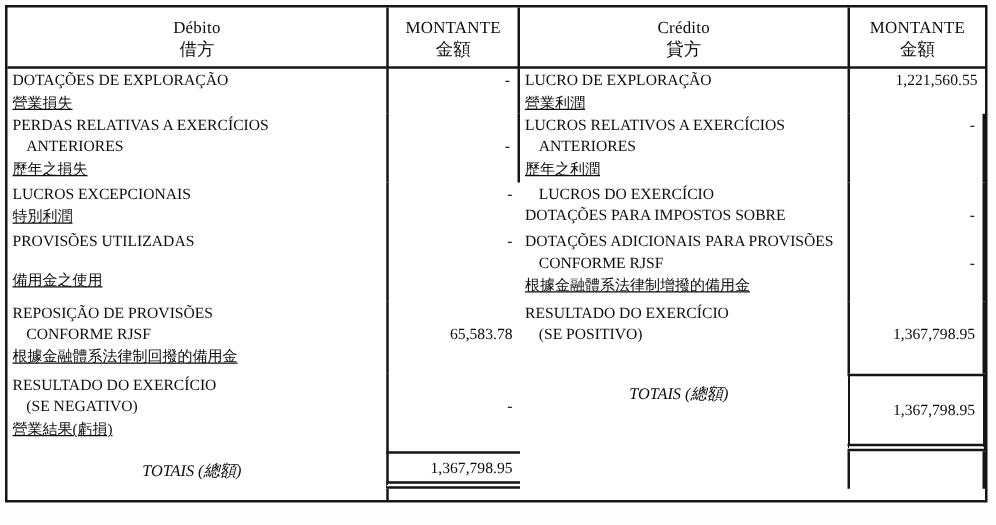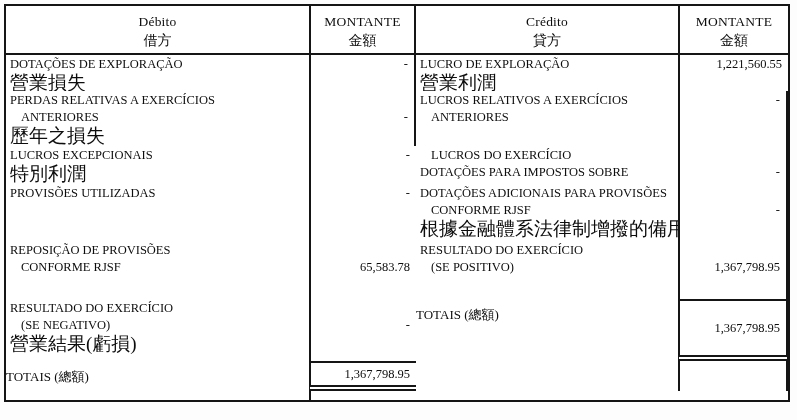--- a/index.html
+++ b/index.html
@@ -29,31 +29,31 @@
   .b4 { border-left: 2px solid #151515; }
   
   .hb { border-bottom: 2px solid #151515; }
   .hcell { text-align: center; padding-top: 7px; }
   .hpt { font-size: 13.5px; line-height: 17px; letter-spacing: .2px; }
   .hcn { font-size: 14px; line-height: 21px; text-align: center; }
   
   .lbl { padding: 1px 2px 0 4px; }
   .pt  { font-size: 12.5px; line-height: 17px; white-space: nowrap; }
   .pt2 { padding-left: 11px; }
-  .cn  { font-size: 19px; line-height: 19px; white-space: nowrap; }
+  .cn  { font-size: 12px; line-height: 19px; white-space: nowrap; text-decoration: underline; }
   .cn.gap { margin-top: 13px; }
   .amt {
     font-size: 12.5px; line-height: 17px;
     text-align: right; padding: 1px 6px 0 2px;
   }
   .al2 { padding-top: 18px; }
   
   .tlabel {
-    text-align: left; padding: 7px 8px 0 0;
-    font-size: 13px; white-space: nowrap;
+    text-align: center; padding: 7px 8px 0 0;
+    font-size: 13px; white-space: nowrap; font-style: italic;
   }
   .tamt {
     border-top: 2px solid #151515;
     border-bottom: 6px double #151515;
     display: flex; align-items: center; justify-content: flex-end;
     font-size: 12.5px; padding-right: 6px;
   }
 </style>
 </head>
 <body>
@@ -97,20 +97,21 @@
       <div class="pt">PERDAS RELATIVAS A EXERCÍCIOS</div>
       <div class="pt pt2">ANTERIORES</div>
       <div class="cn">歷年之損失</div>
     </div>
     <div class="cell b2">
       <div class="amt al2">-</div>
     </div>
     <div class="cell lbl">
       <div class="pt">LUCROS RELATIVOS A EXERCÍCIOS</div>
       <div class="pt pt2">ANTERIORES</div>
+      <div class="cn">歷年之利潤</div>
     </div>
 
     <div class="cell b2">
       <div class="amt">-</div>
     </div>
     <div class="cell lbl">
       <div class="pt">LUCROS EXCEPCIONAIS</div>
       <div class="cn">特別利潤</div>
     </div>
     <div class="cell b4">
@@ -119,36 +120,38 @@
 
     <div class="cell lbl">
       <div class="pt pt2">LUCROS DO EXERCÍCIO</div>
       <div class="pt">DOTAÇÕES PARA IMPOSTOS SOBRE</div>
     </div>
     <div class="cell b2">
       <div class="amt al2">-</div>
     </div>
     <div class="cell lbl">
       <div class="pt">PROVISÕES UTILIZADAS</div>
+      <div class="cn gap">備用金之使用</div>
     </div>
     <div class="cell b4">
       <div class="amt">-</div>
     </div>
 
     <div class="cell lbl">
       <div class="pt">DOTAÇÕES ADICIONAIS PARA PROVISÕES</div>
       <div class="pt pt2">CONFORME RJSF</div>
       <div class="cn">根據金融體系法律制增撥的備用金</div>
     </div>
     <div class="cell b2">
       <div class="amt al2">-</div>
     </div>
     <div class="cell lbl">
       <div class="pt">REPOSIÇÃO DE PROVISÕES</div>
       <div class="pt pt2">CONFORME RJSF</div>
+      <div class="cn">根據金融體系法律制回撥的備用金</div>
     </div>
     <div class="cell b4">
       <div class="amt al2">65,583.78</div>
     </div>
 
     <div class="cell lbl">
       <div class="pt">RESULTADO DO EXERCÍCIO</div>
       <div class="pt pt2">(SE POSITIVO)</div>
     </div>
     <div class="cell b2">

